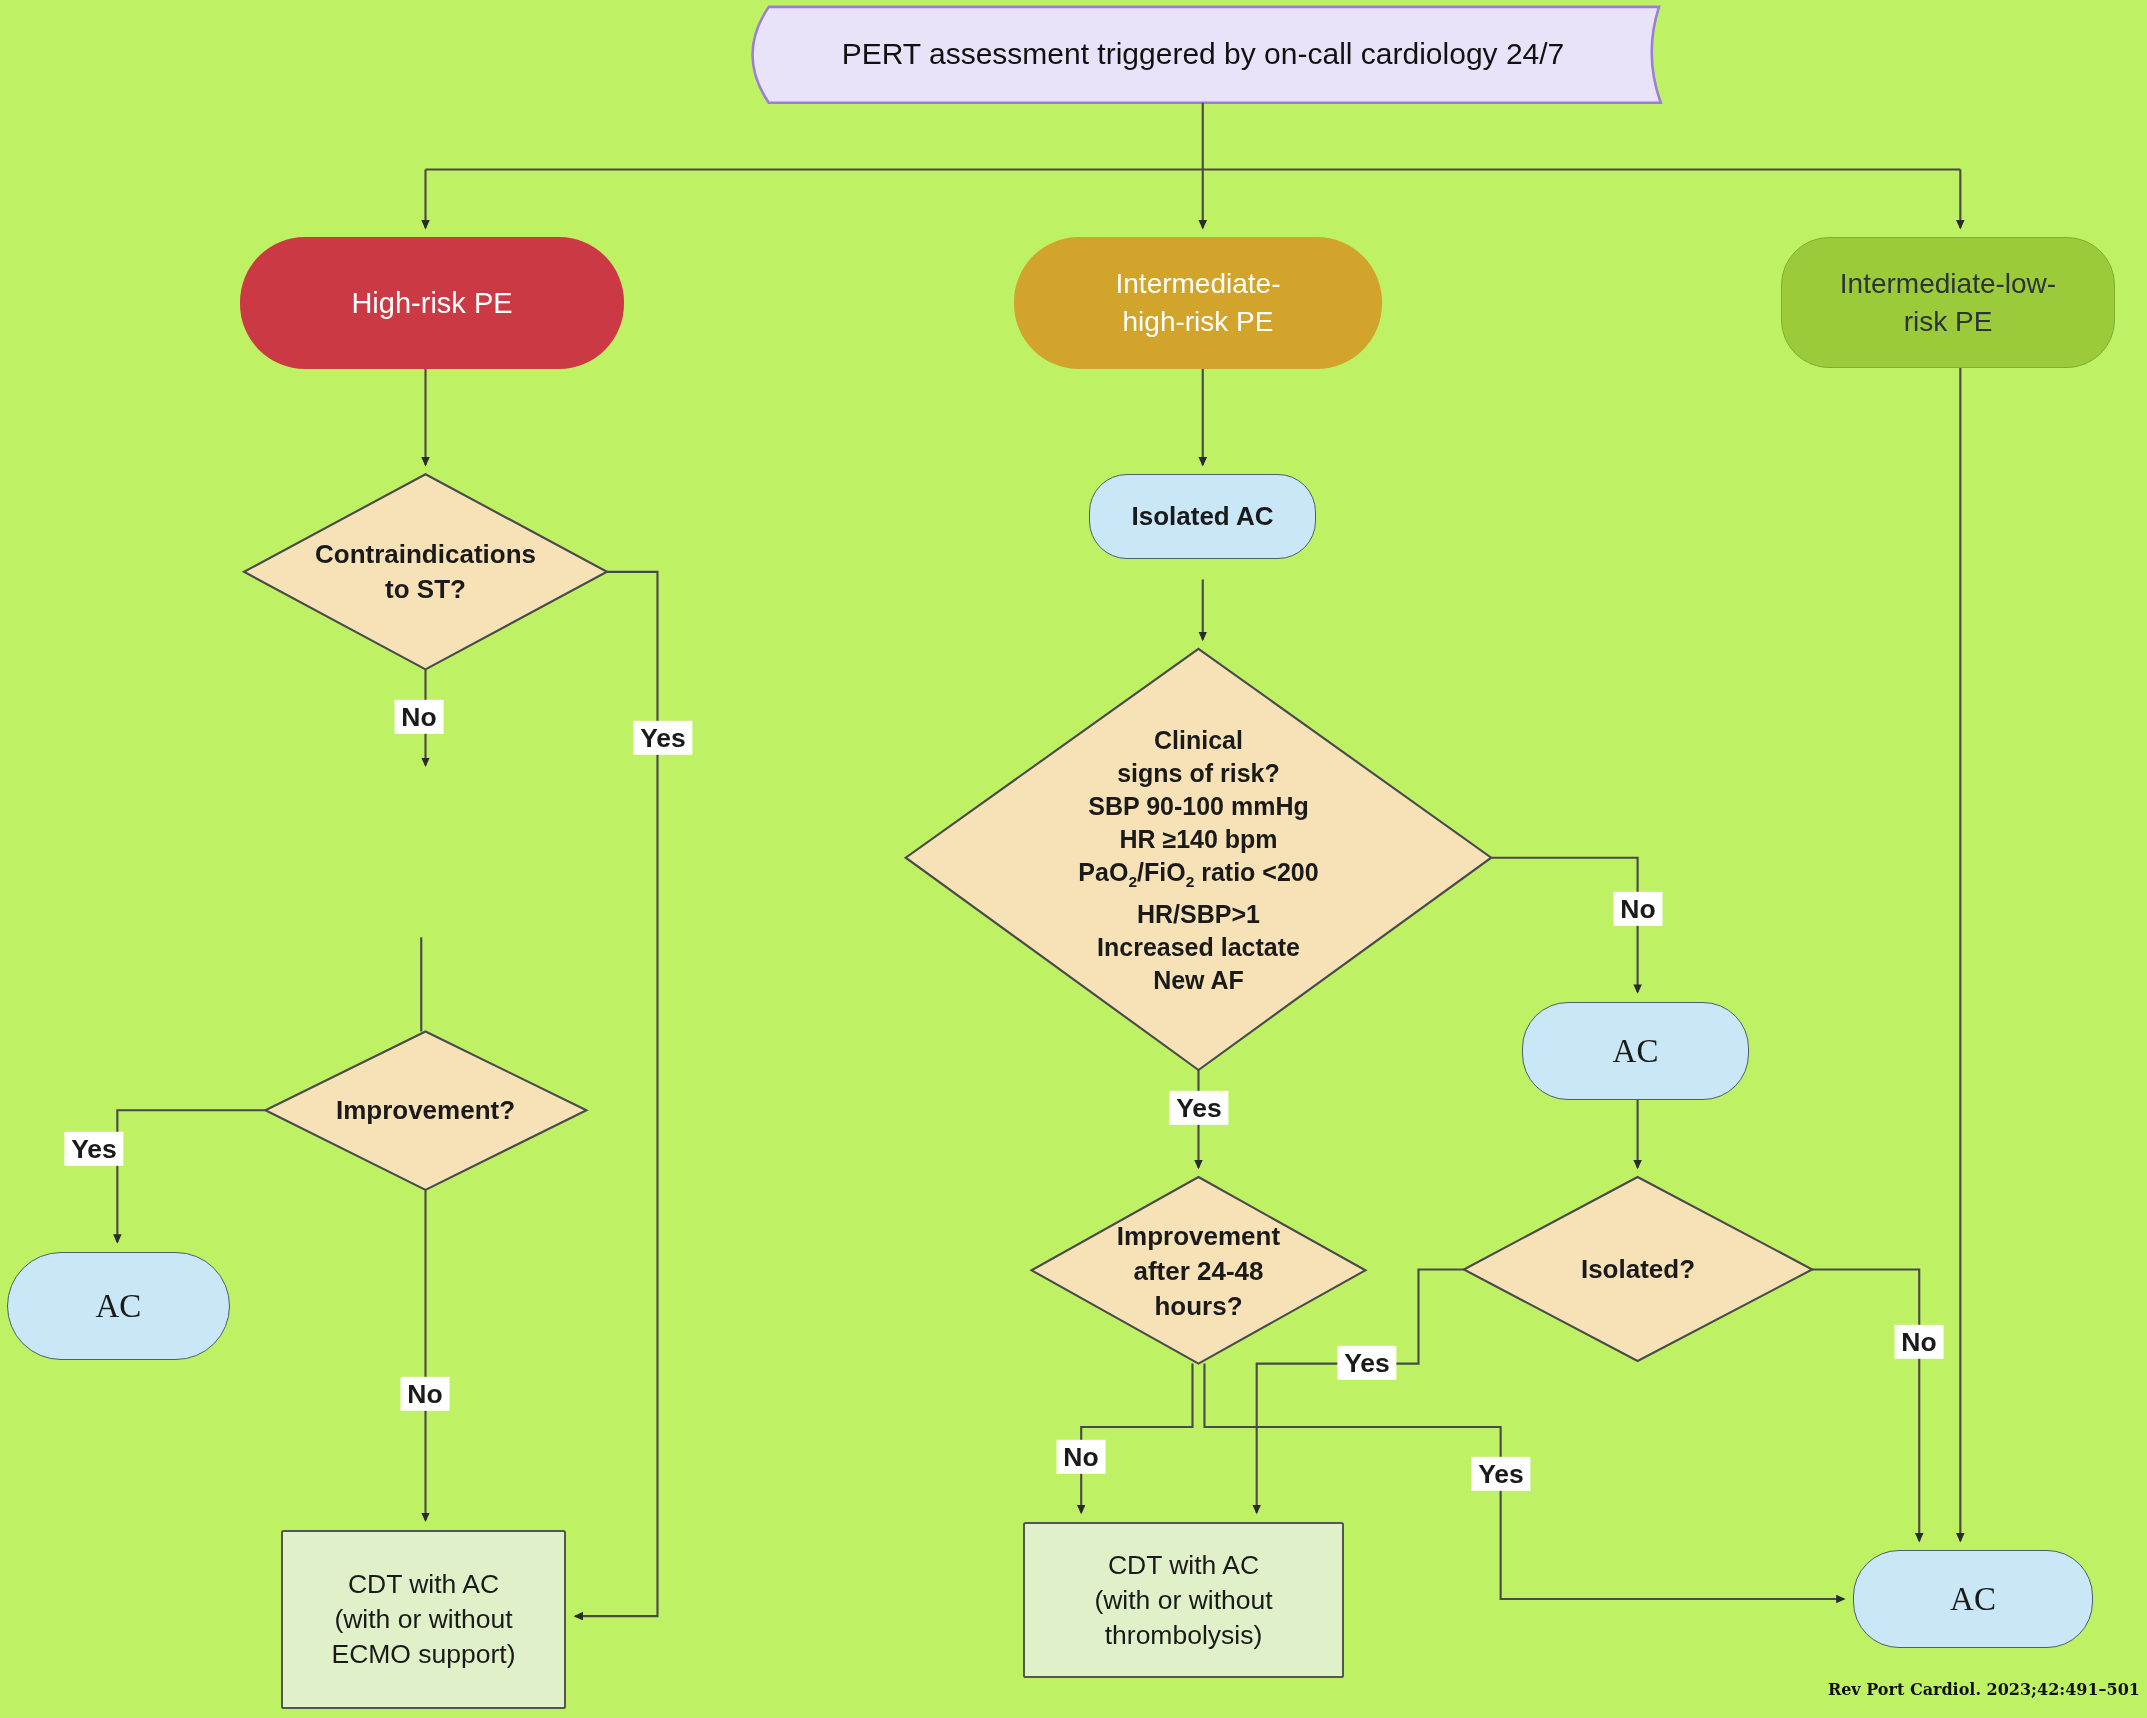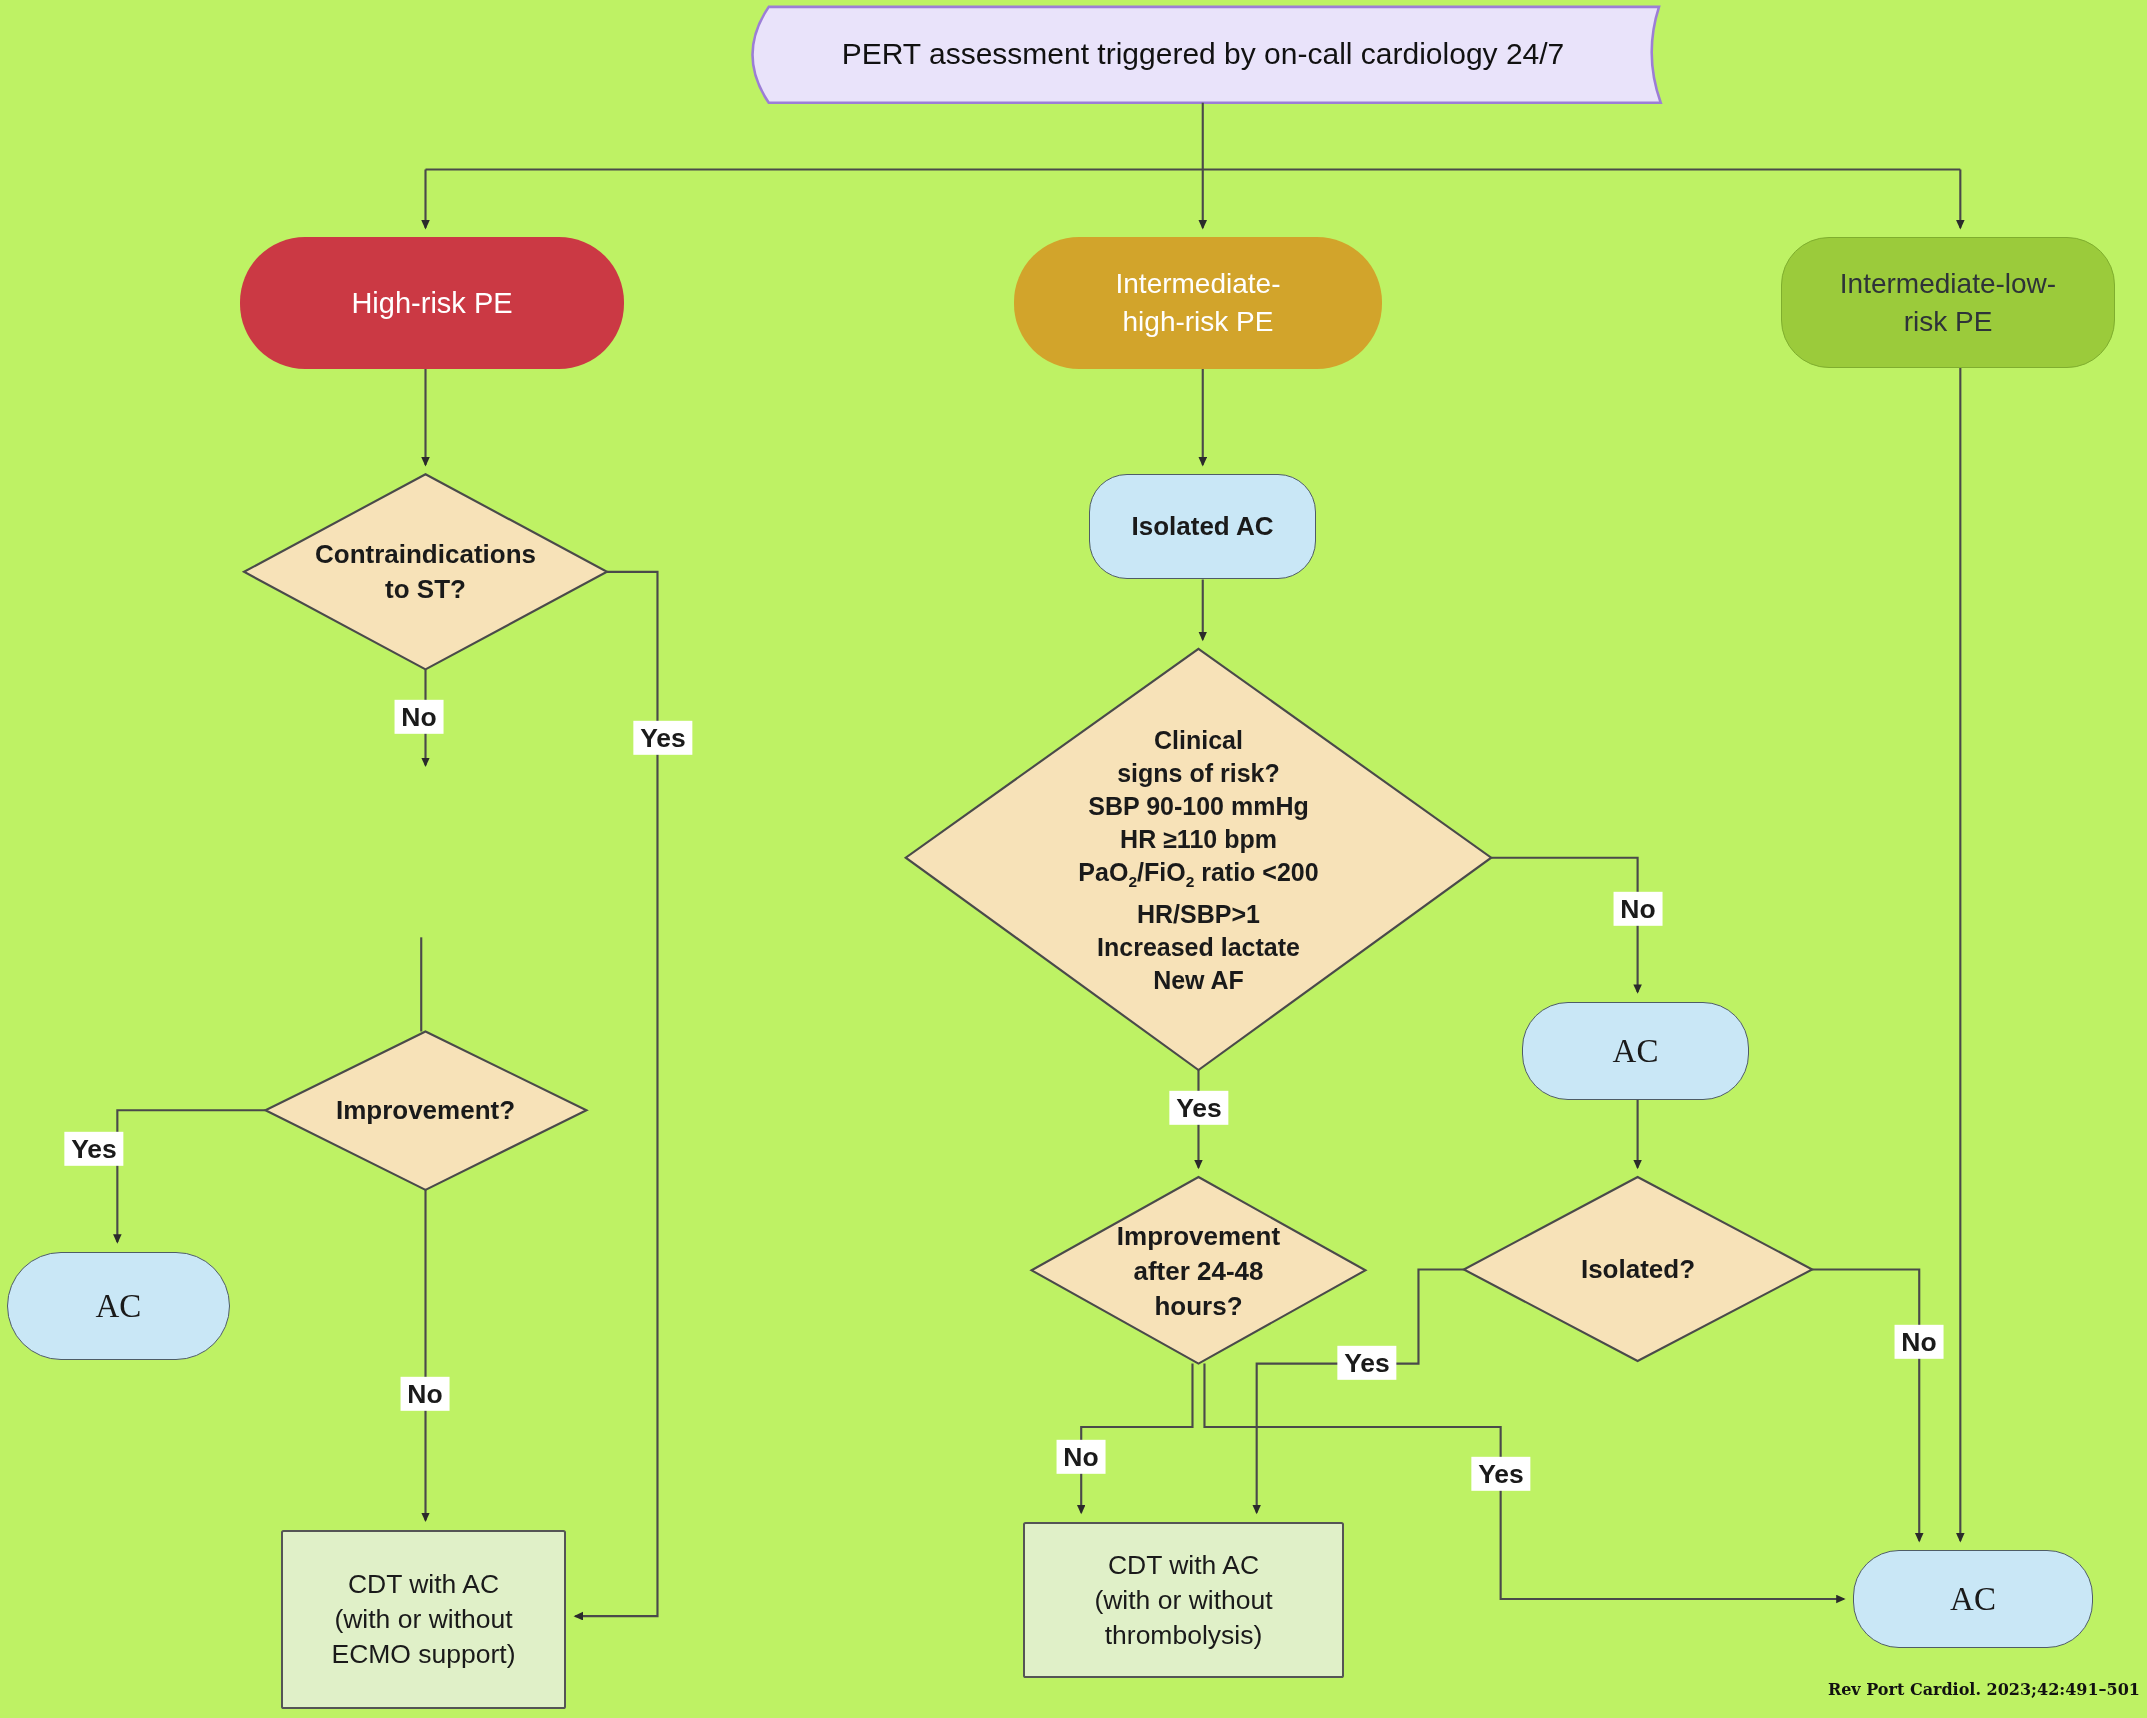--- a/index.html
+++ b/index.html
@@ -22,21 +22,21 @@
   
   .blue{background:#c9e7f6;border:1.7px solid #4f5d66;}
   .st-box{left:299px;top:775px;width:244px;height:163px;background:#c3e3ef;border:1.7px solid #5a6b72;}
   .st-inner{position:absolute;left:12px;top:12px;right:12px;bottom:12px;background:#d4ecf7;
             display:flex;align-items:center;justify-content:center;}
   .st-box .lbl{font-size:34px;}
   .ac-left{left:6.8px;top:1252px;width:223px;height:108px;border-radius:54px;}
   .ac-mid{left:1522px;top:1002px;width:227px;height:98px;border-radius:46px;}
   .ac-bottom{left:1853px;top:1550px;width:240px;height:98px;border-radius:46px;}
   .ac-text{font-size:33px;font-family:Liberation Serif, serif;}
-  .isolated{left:1089px;top:474px;width:227px;height:105px;border-radius:38px;}
+  .isolated{left:1089px;top:474px;width:227px;height:85px;border-radius:38px;}
   .isolated .lbl{font-size:26px;font-weight:700;}
   
   .green-box{background:#e0f0c8;border:2.6px solid #555;border-radius:2.6px;}
   .cdt-left{left:281px;top:1530px;width:285px;height:179px;}
   .cdt-mid{left:1023px;top:1522px;width:321px;height:156px;}
   .green-box .lbl{font-size:26.5px;line-height:35px;}
   
   .dtext{font-weight:700;}
   .d-contra{left:263px;top:517px;width:325px;height:110px;}
   .d-contra .lbl{font-size:26px;line-height:35px;}
@@ -138,21 +138,21 @@
 ECMO support)</span>
   </div>
 
   <div class="node blue isolated">
     <span class="lbl">Isolated AC</span>
   </div>
   <div class="node d-signs">
     <div class="bd-line">Clinical</div>
     <div class="bd-line">signs of risk?</div>
     <div class="bd-line">SBP 90-100 mmHg</div>
-    <div class="bd-line">HR ≥110 bpm</div>
+    <div class="bd-line">HR ≥140 bpm</div>
     <div class="bd-line"><span>PaO</span><sub>2</sub><span>/FiO</span><sub>2</sub><span> ratio &lt;200</span></div>
     <div class="bd-line">HR/SBP&gt;1</div>
     <div class="bd-line">Increased lactate</div>
     <div class="bd-line">New AF</div>
   </div>
   <div class="node dtext d-2448">
     <span class="lbl">Improvement
 after 24-48
 hours?</span>
   </div>

